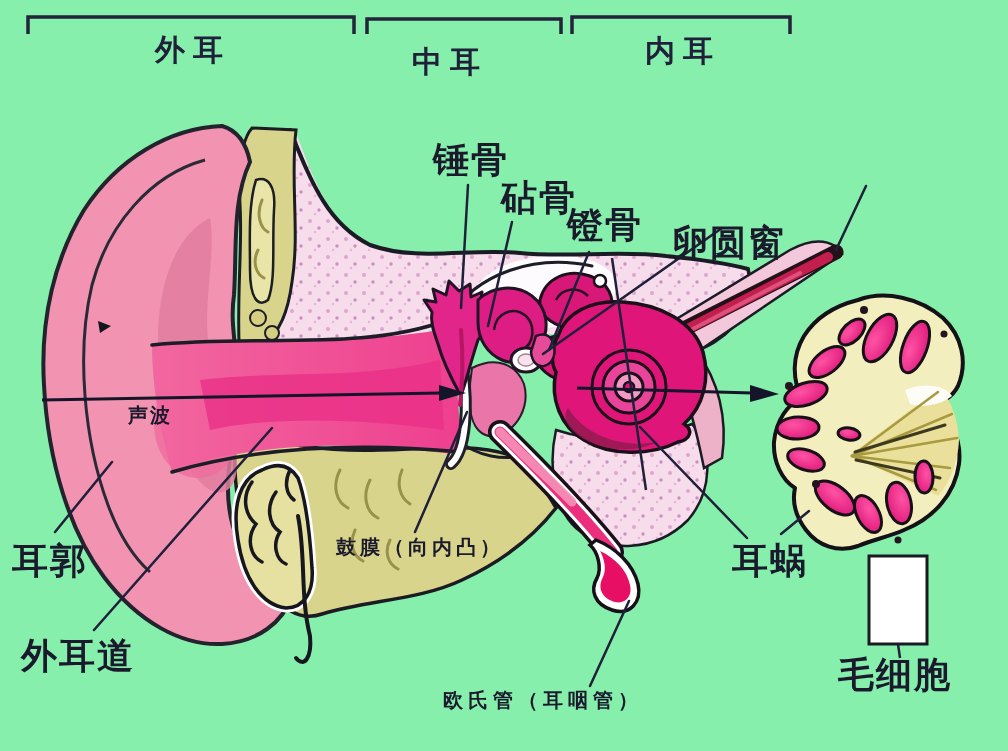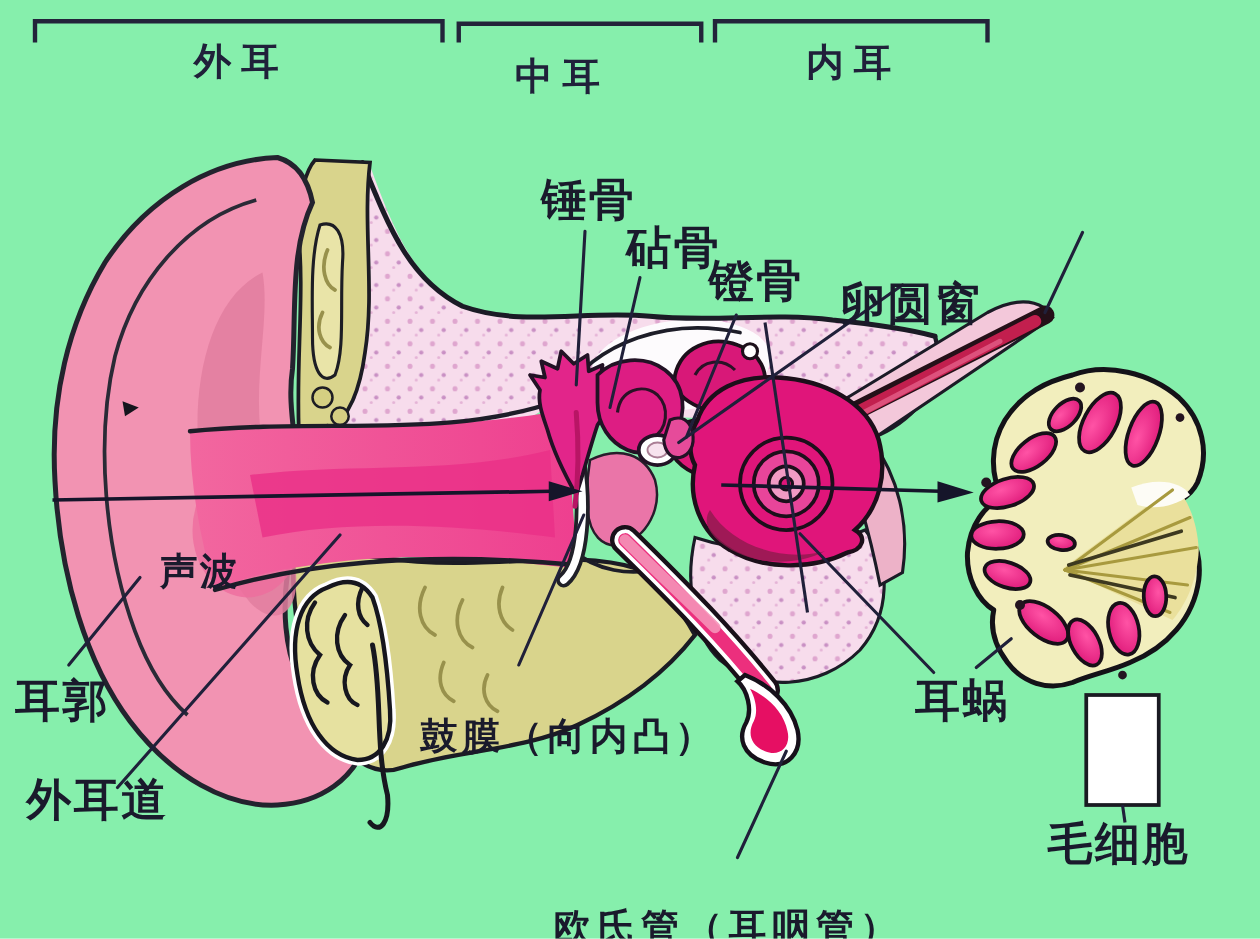--- a/index.html
+++ b/index.html
@@ -2,21 +2,21 @@
 <html><head>
 <meta charset="utf-8">
 <style>
   html,body{margin:0;padding:0;background:#ffffff;}
   .stage{position:relative;width:1008px;height:751px;background:#86efac;overflow:hidden;
          font-family:Liberation Sans, sans-serif;}
   .stage svg{position:absolute;left:0;top:0;}
   .lbl{position:absolute;white-space:nowrap;font-weight:bold;color:#1a1a2c;
        font-size:36px;line-height:1.1;letter-spacing:2px;}
   .region{font-size:30px;letter-spacing:8px;color:#20203a;}
-  .big{font-size:30px;margin-top:37px;}
+  .big{font-size:20px;}
 </style>
 </head>
 <body>
 
 <div class="stage">
 
 <svg width="1008" height="751" viewBox="0 0 1008 751">
   <defs>
     <pattern id="stip" width="18" height="18" patternUnits="userSpaceOnUse">
       <rect width="18" height="18" fill="#f7dcec"></rect>
@@ -200,19 +200,19 @@
 <div class="lbl region" style="left:155px;top:33px;">外耳</div>
 <div class="lbl region" style="left:412px;top:45px;">中耳</div>
 <div class="lbl region" style="left:645px;top:34px;">内耳</div>
 
 <div class="lbl" style="left:433px;top:140px;">锤骨</div>
 <div class="lbl" style="left:501px;top:178px;">砧骨</div>
 <div class="lbl" style="left:567px;top:205px;">镫骨</div>
 <div class="lbl" style="left:672px;top:177px;margin-top:46px;">卵圆窗</div>
 <div class="lbl big" style="left:128px;top:404px;">声波</div>
 <div class="lbl" style="left:12px;top:541px;">耳郭</div>
-<div class="lbl" style="left:21px;top:620px;">外耳道</div>
+<div class="lbl" style="left:21px;top:636px;">外耳道</div>
 <div class="lbl big" style="left:336px;top:536px;letter-spacing:4px;">鼓膜（向内凸）</div>
 <div class="lbl" style="left:732px;top:541px;text-align:right;">耳蜗</div>
 <div class="lbl big" style="left:443px;top:689px;letter-spacing:5px;">欧氏管（耳咽管）</div>
 <div class="lbl" style="left:838px;top:655px;">毛细胞</div>
 
 </div>
 
 </body></html>

